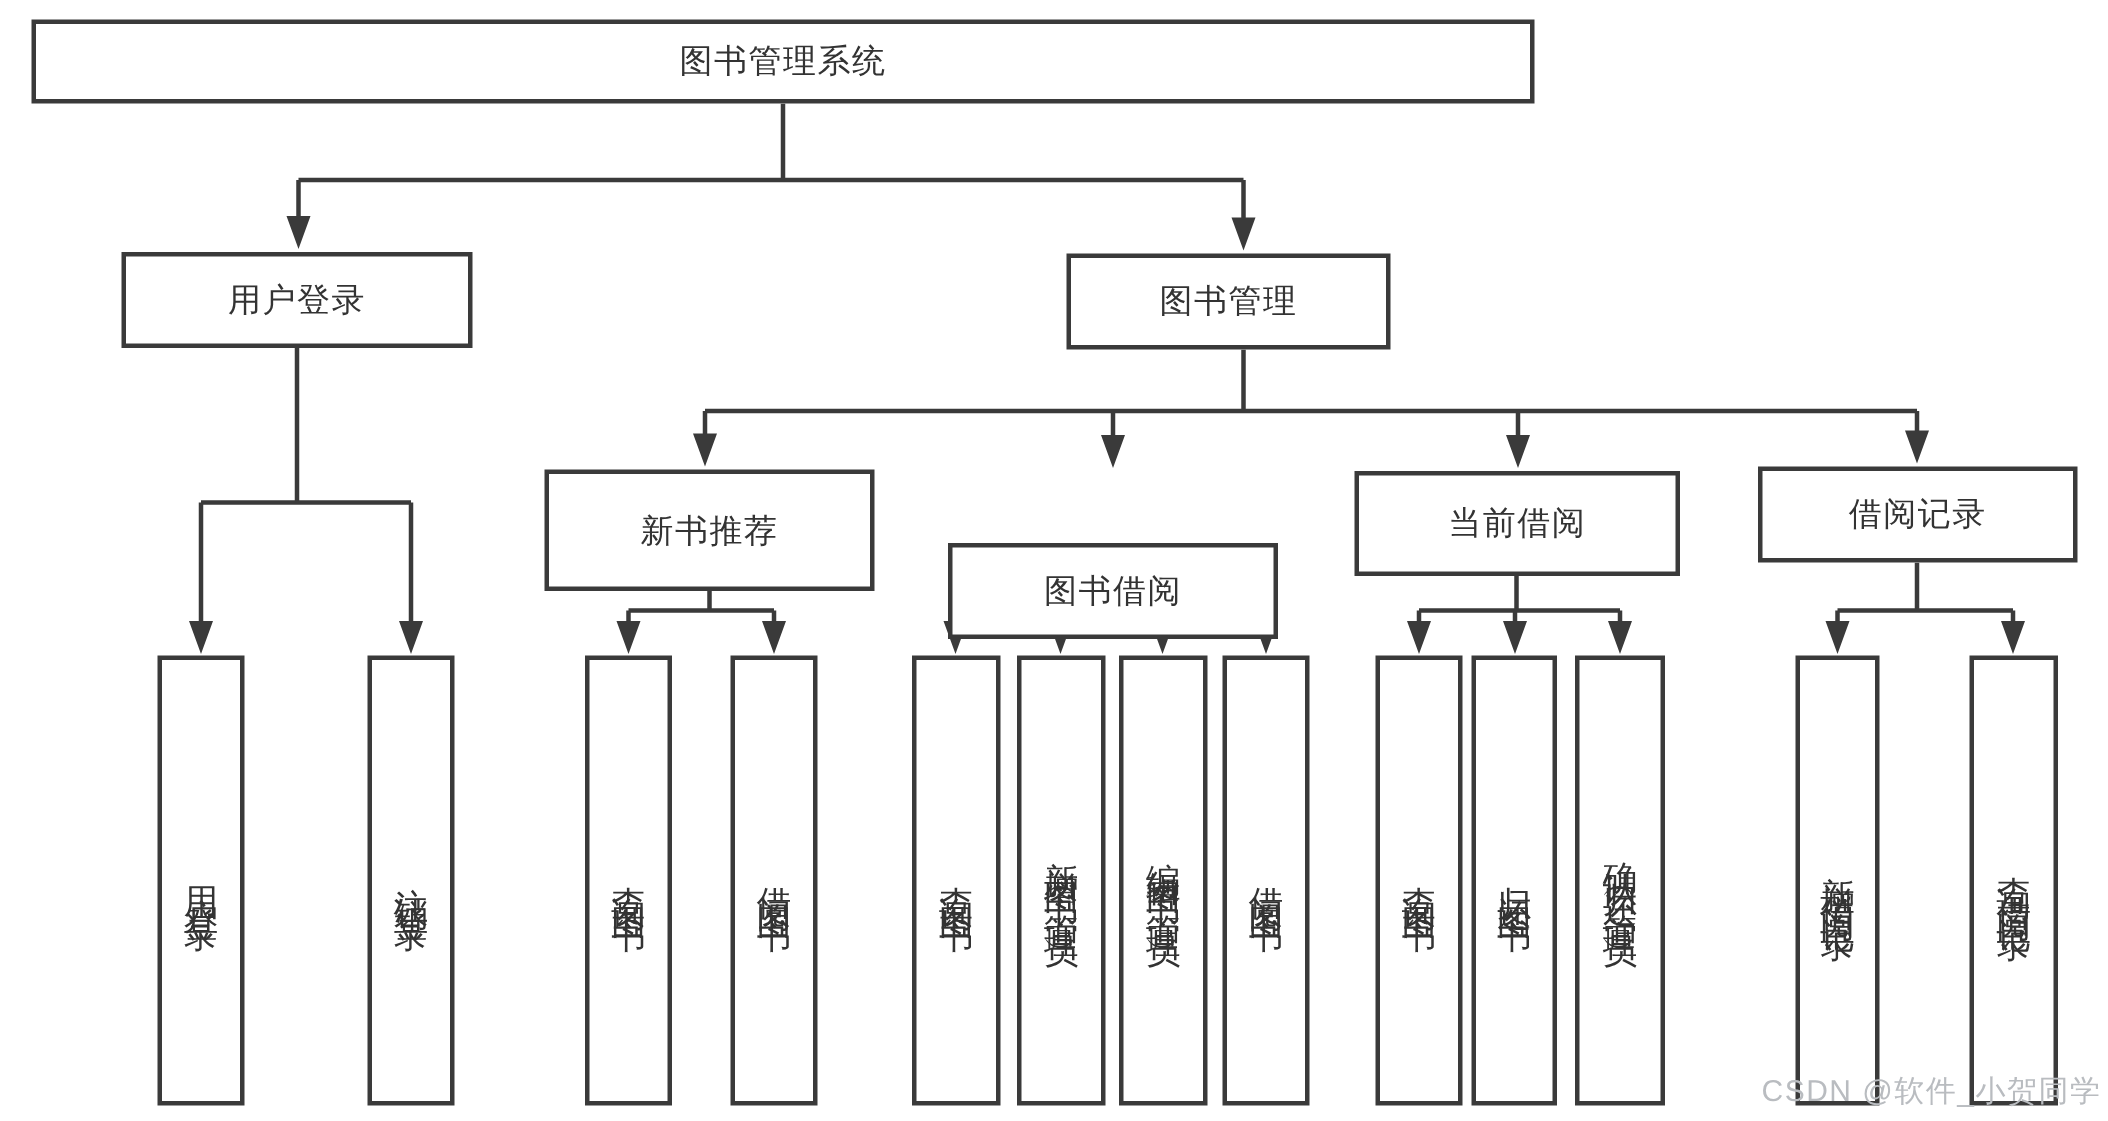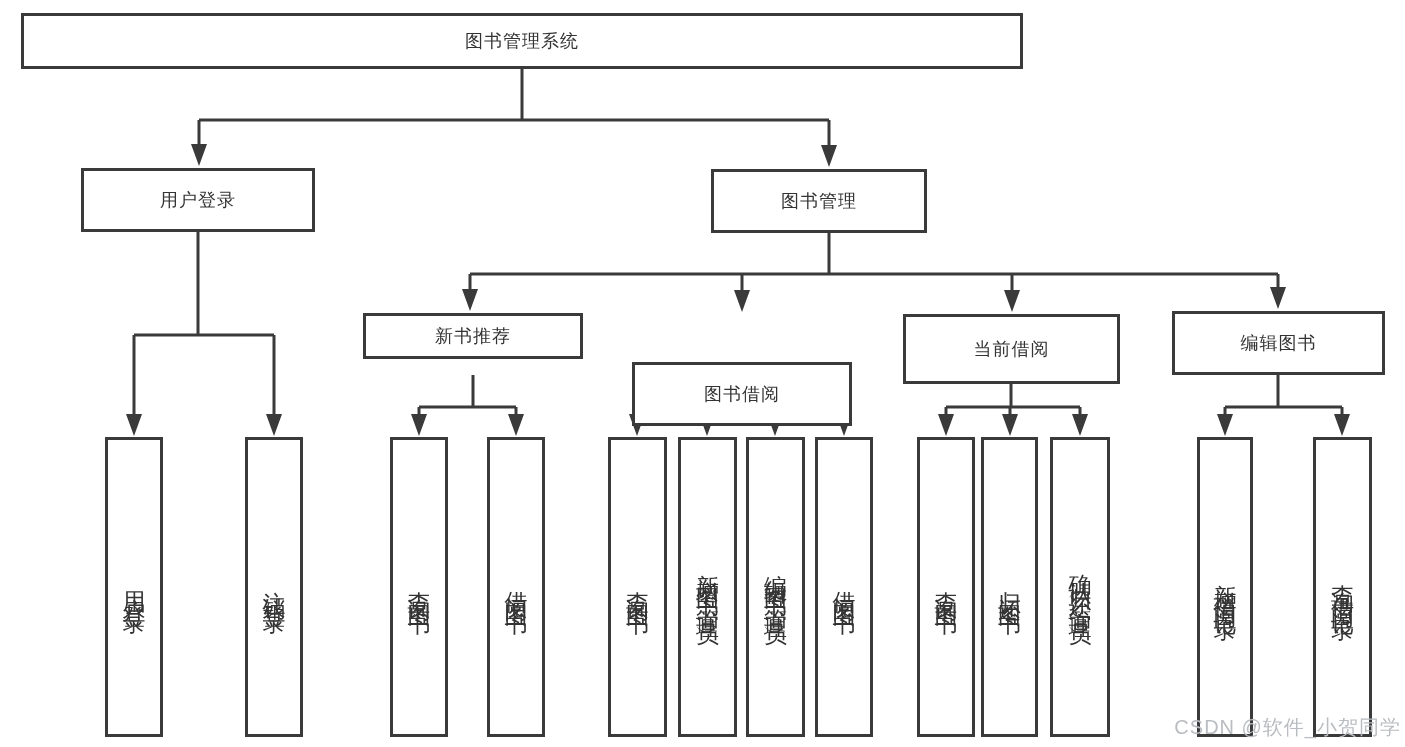--- a/index.html
+++ b/index.html
@@ -38,21 +38,21 @@
     box-sizing:border-box;
     border:3px solid var(--line);
     background:#fff;
     display:flex;
     align-items:center;
     justify-content:center;
     color:var(--text);
     text-align:center;
   }
   .h-node{
-    font-size:18px;
+    font-size:22px;
     letter-spacing:1px;
     white-space:nowrap;
   }
   .v-node{
     writing-mode:vertical-rl;
     font-size:23px;
     letter-spacing:7px;
     line-height:1;
   }
   .watermark{
@@ -100,24 +100,24 @@
       M1072,414 L1088,414 L1080,436 Z
       M1217,414 L1233,414 L1225,436 Z
       M1334,414 L1350,414 L1342,436 Z"></path>
   </svg>
 
   <div class="node h-node" style="left:21px;top:13px;width:1002px;height:56px;">图书管理系统</div>
 
   <div class="node h-node" style="left:81px;top:168px;width:234px;height:64px;">用户登录</div>
   <div class="node h-node" style="left:711px;top:169px;width:216px;height:64px;">图书管理</div>
 
-  <div class="node h-node" style="left:363px;top:313px;width:220px;height:46px;">新书推荐</div>
+  <div class="node h-node" style="left:363px;top:313px;width:220px;height:81px;">新书推荐</div>
   <div class="node h-node" style="left:632px;top:314px;width:220px;height:64px;margin-top:48px;">图书借阅</div>
   <div class="node h-node" style="left:903px;top:314px;width:217px;height:70px;">当前借阅</div>
-  <div class="node h-node" style="left:1172px;top:311px;width:213px;height:64px;">编辑图书</div>
+  <div class="node h-node" style="left:1172px;top:311px;width:213px;height:64px;">借阅记录</div>
 
   <div class="node v-node" style="left:105px;top:437px;width:58px;height:300px;">用户登录</div>
   <div class="node v-node" style="left:245px;top:437px;width:58px;height:300px;">注销登录</div>
 
   <div class="node v-node" style="left:390px;top:437px;width:58px;height:300px;">查询图书</div>
   <div class="node v-node" style="left:487px;top:437px;width:58px;height:300px;">借阅图书</div>
 
   <div class="node v-node" style="left:608px;top:437px;width:59px;height:300px;">查询图书</div>
   <div class="node v-node" style="left:678px;top:437px;width:59px;height:300px;">新增图书（管理员）</div>
   <div class="node v-node" style="left:746px;top:437px;width:59px;height:300px;">编辑图书（管理员）</div>

